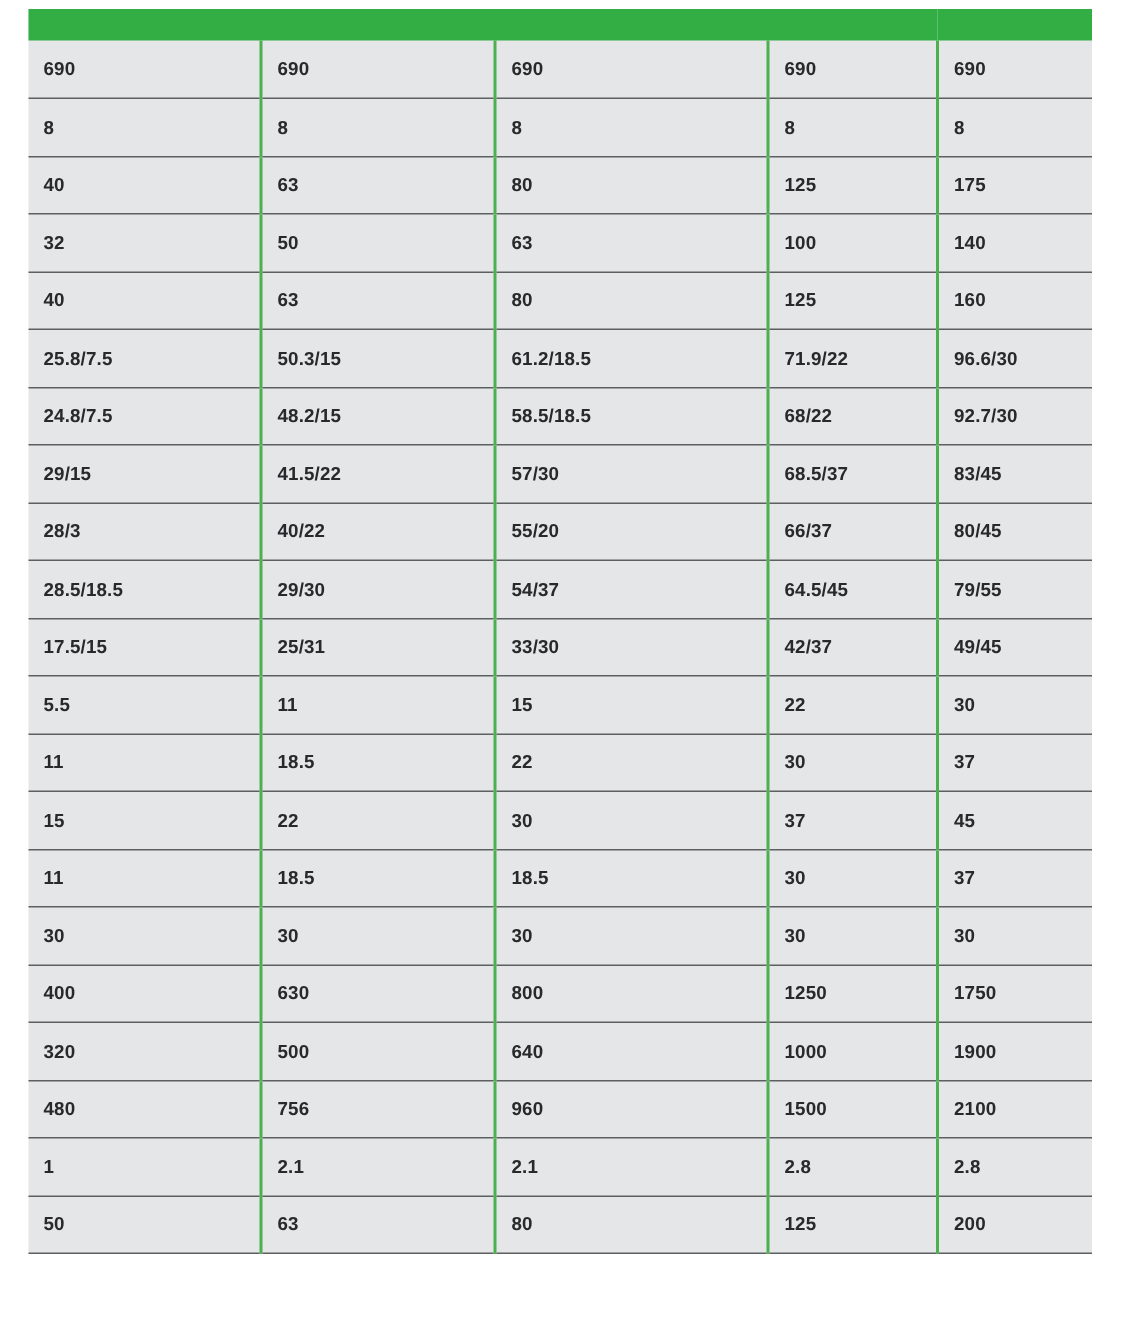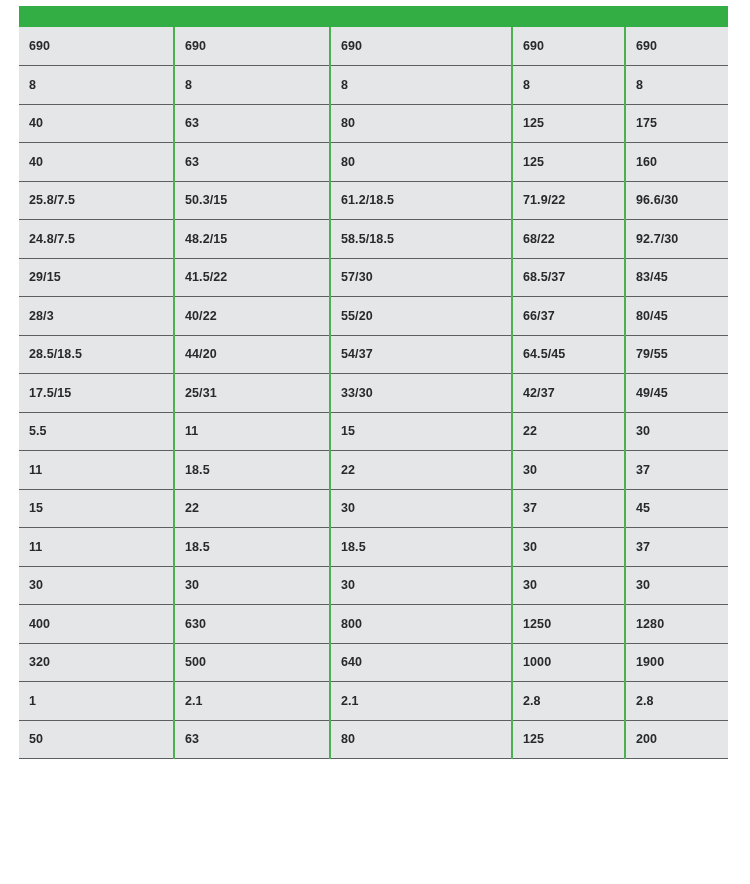--- a/index.html
+++ b/index.html
@@ -112,20 +112,27 @@
           <td class="col-last">8</td>
         </tr>
         <tr class="data-row">
           <td>40</td>
           <td>63</td>
           <td>80</td>
           <td>125</td>
           <td class="col-last">175</td>
         </tr>
         <tr class="data-row">
+          <td>32</td>
+          <td>50</td>
+          <td>63</td>
+          <td>100</td>
+          <td class="col-last">140</td>
+        </tr>
+        <tr class="data-row">
           <td>40</td>
           <td>63</td>
           <td>80</td>
           <td>125</td>
           <td class="col-last">160</td>
         </tr>
         <tr class="data-row">
           <td>25.8/7.5</td>
           <td>50.3/15</td>
           <td>61.2/18.5</td>
@@ -148,21 +155,21 @@
         </tr>
         <tr class="data-row">
           <td>28/3</td>
           <td>40/22</td>
           <td>55/20</td>
           <td>66/37</td>
           <td class="col-last">80/45</td>
         </tr>
         <tr class="data-row">
           <td>28.5/18.5</td>
-          <td>44/20</td>
+          <td>29/30</td>
           <td>54/37</td>
           <td>64.5/45</td>
           <td class="col-last">79/55</td>
         </tr>
         <tr class="data-row">
           <td>17.5/15</td>
           <td>25/31</td>
           <td>33/30</td>
           <td>42/37</td>
           <td class="col-last">49/45</td>
@@ -200,30 +207,37 @@
           <td>30</td>
           <td>30</td>
           <td>30</td>
           <td class="col-last">30</td>
         </tr>
         <tr class="data-row">
           <td>400</td>
           <td>630</td>
           <td>800</td>
           <td>1250</td>
-          <td class="col-last">1280</td>
+          <td class="col-last">1750</td>
         </tr>
         <tr class="data-row">
           <td>320</td>
           <td>500</td>
           <td>640</td>
           <td>1000</td>
           <td class="col-last">1900</td>
         </tr>
         <tr class="data-row">
+          <td>480</td>
+          <td>756</td>
+          <td>960</td>
+          <td>1500</td>
+          <td class="col-last">2100</td>
+        </tr>
+        <tr class="data-row">
           <td>1</td>
           <td>2.1</td>
           <td>2.1</td>
           <td>2.8</td>
           <td class="col-last">2.8</td>
         </tr>
         <tr class="data-row">
           <td>50</td>
           <td>63</td>
           <td>80</td>

